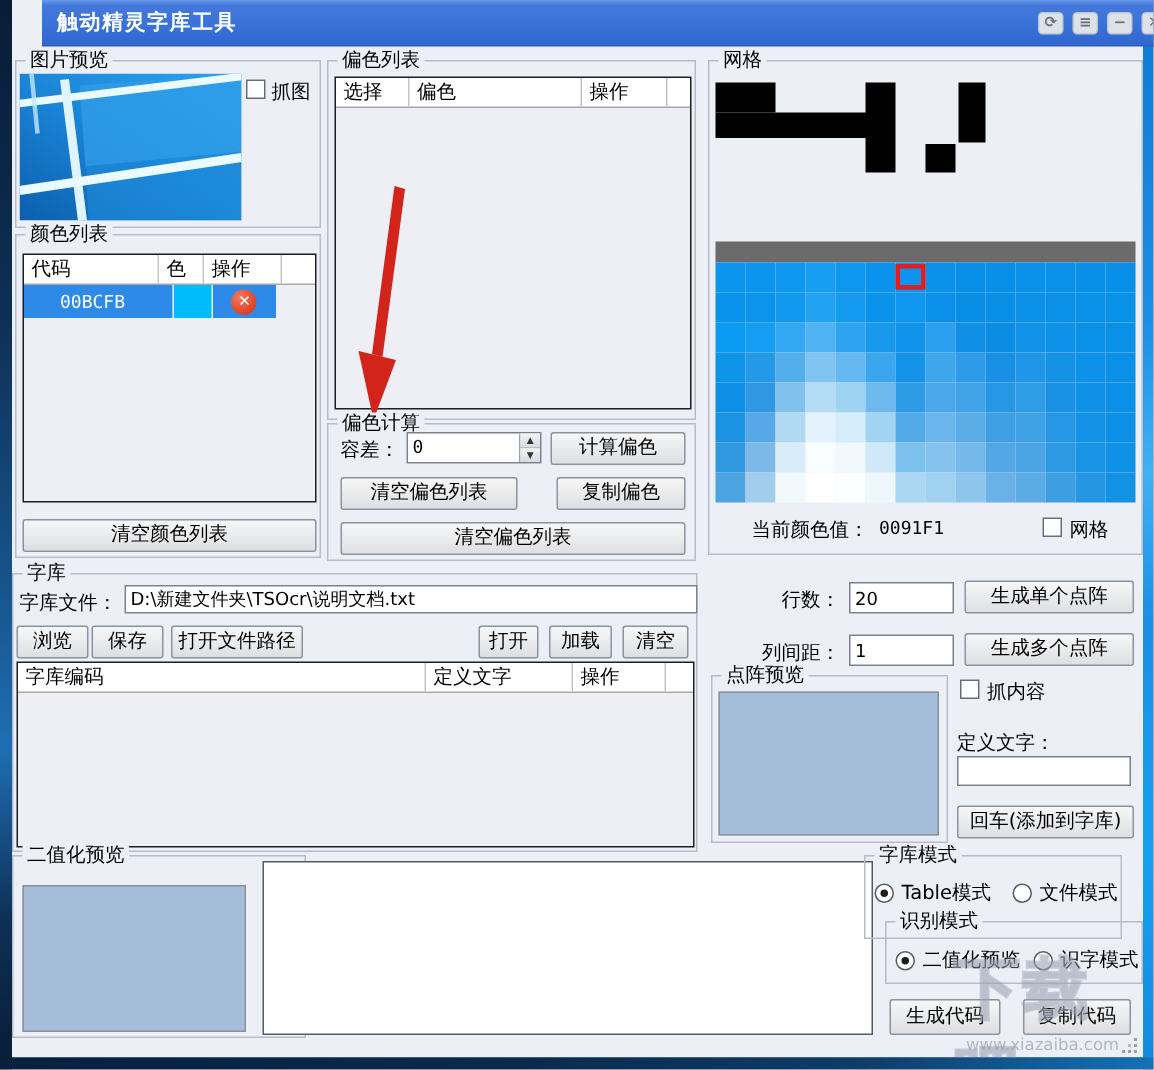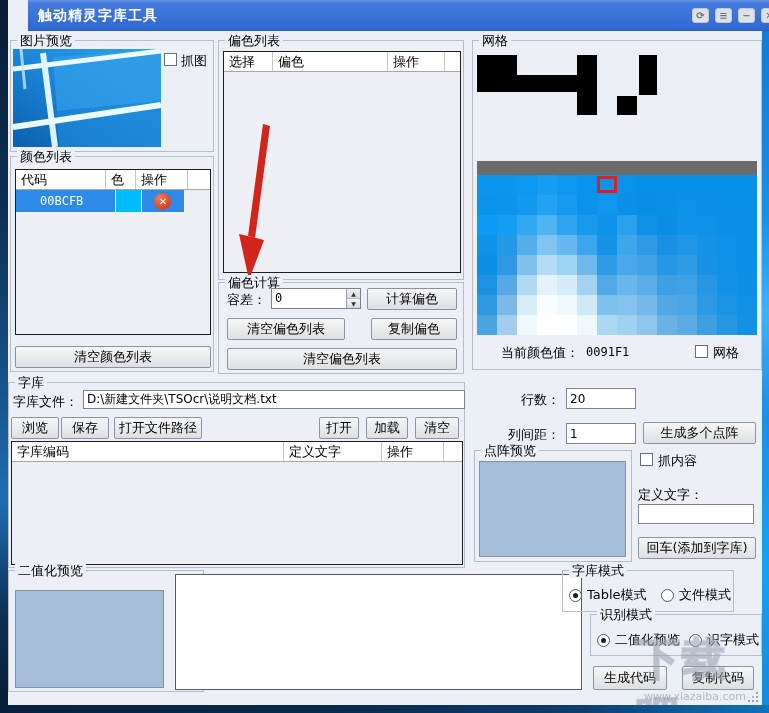--- a/index.html
+++ b/index.html
@@ -302,20 +302,21 @@
           <div class="th" style="width:272px">字库编码</div>
           <div class="th" style="width:98px">定义文字</div>
           <div class="th" style="width:62px">操作</div>
           <div class="th thf"></div>
         </div>
       </div>
     </div>
 
     <span class="txtlabel" style="left:472px;top:391px;width:80px;text-align:right">行数：</span>
     <input class="inp" style="left: 558px; top: 388px; width: 70px; height: 21px;" value="20">
+    <div class="btn" style="left:635px;top:387px;width:113px;height:22px">生成单个点阵</div>
     <span class="txtlabel" style="left:472px;top:426px;width:80px;text-align:right">列间距：</span>
     <input class="inp" style="left: 558px; top: 423px; width: 70px; height: 21px;" value="1">
     <div class="btn" style="left:635px;top:422px;width:113px;height:22px">生成多个点阵</div>
 
     <div class="grp" style="left:466px;top:450px;width:158px;height:112px">
       <span class="lbl">点阵预览</span>
       <div class="previewbox" style="left:4px;top:10px;width:147px;height:96px"></div>
     </div>
     <div class="cb" style="left:632px;top:453px"></div>
     <span class="txtlabel" style="left:650px;top:452px">抓内容</span>
@@ -323,21 +324,21 @@
     <input class="inp" style="left: 630px; top: 504px; width: 116px; height: 20px;" value="">
     <div class="btn" style="left:630px;top:537px;width:118px;height:22px">回车(添加到字库)</div>
 
     <div class="grp" style="left:0px;top:570px;width:196px;height:122px">
       <span class="lbl">二值化预览</span>
       <div class="previewbox" style="left:6px;top:19px;width:149px;height:98px"></div>
     </div>
 
     <div class="whitebox" style="left:167px;top:574px;width:407px;height:116px"></div>
 
-    <div class="grp" style="left:554px;top:570px;width:172px;height:42px">
+    <div class="grp" style="left:568px;top:570px;width:172px;height:56px">
       <span class="lbl">字库模式</span>
       <div class="radio-row" style="left:6px;top:15px">
         <span class="radio checked"></span>
         <span class="rlabel">Table模式</span>
       </div>
       <div class="radio-row" style="left:98px;top:15px">
         <span class="radio"></span>
         <span class="rlabel">文件模式</span>
       </div>
     </div>

